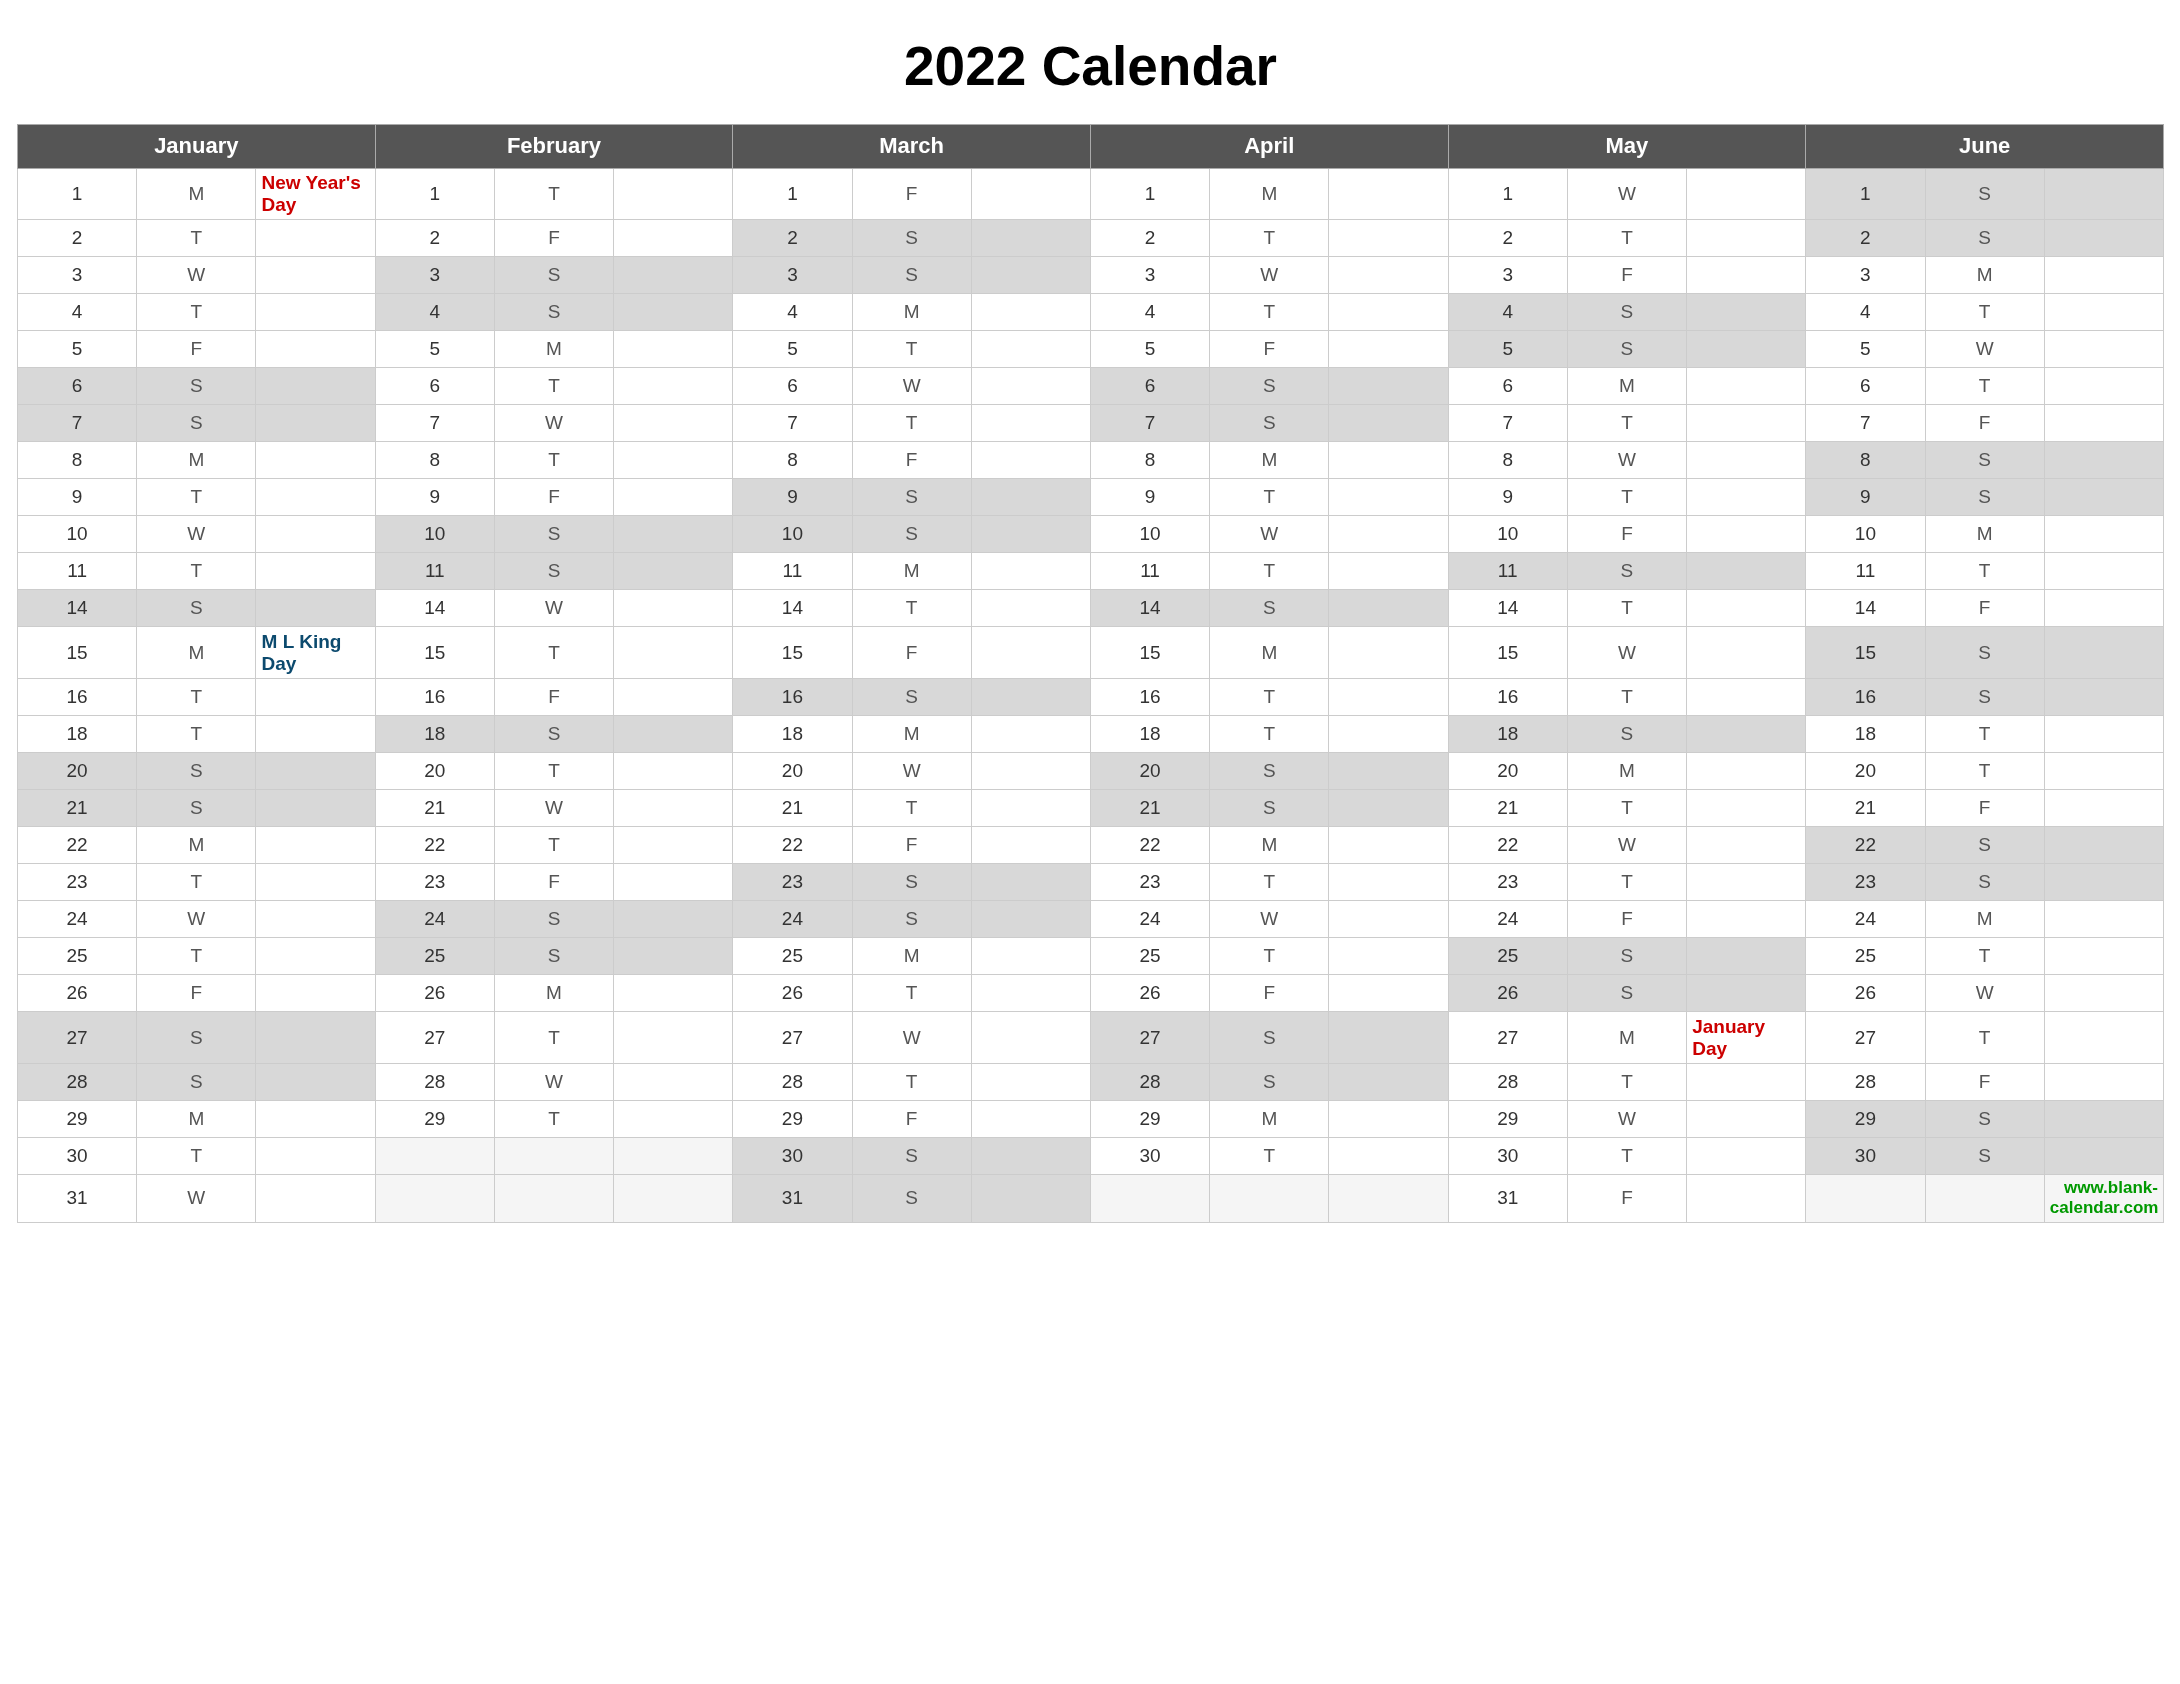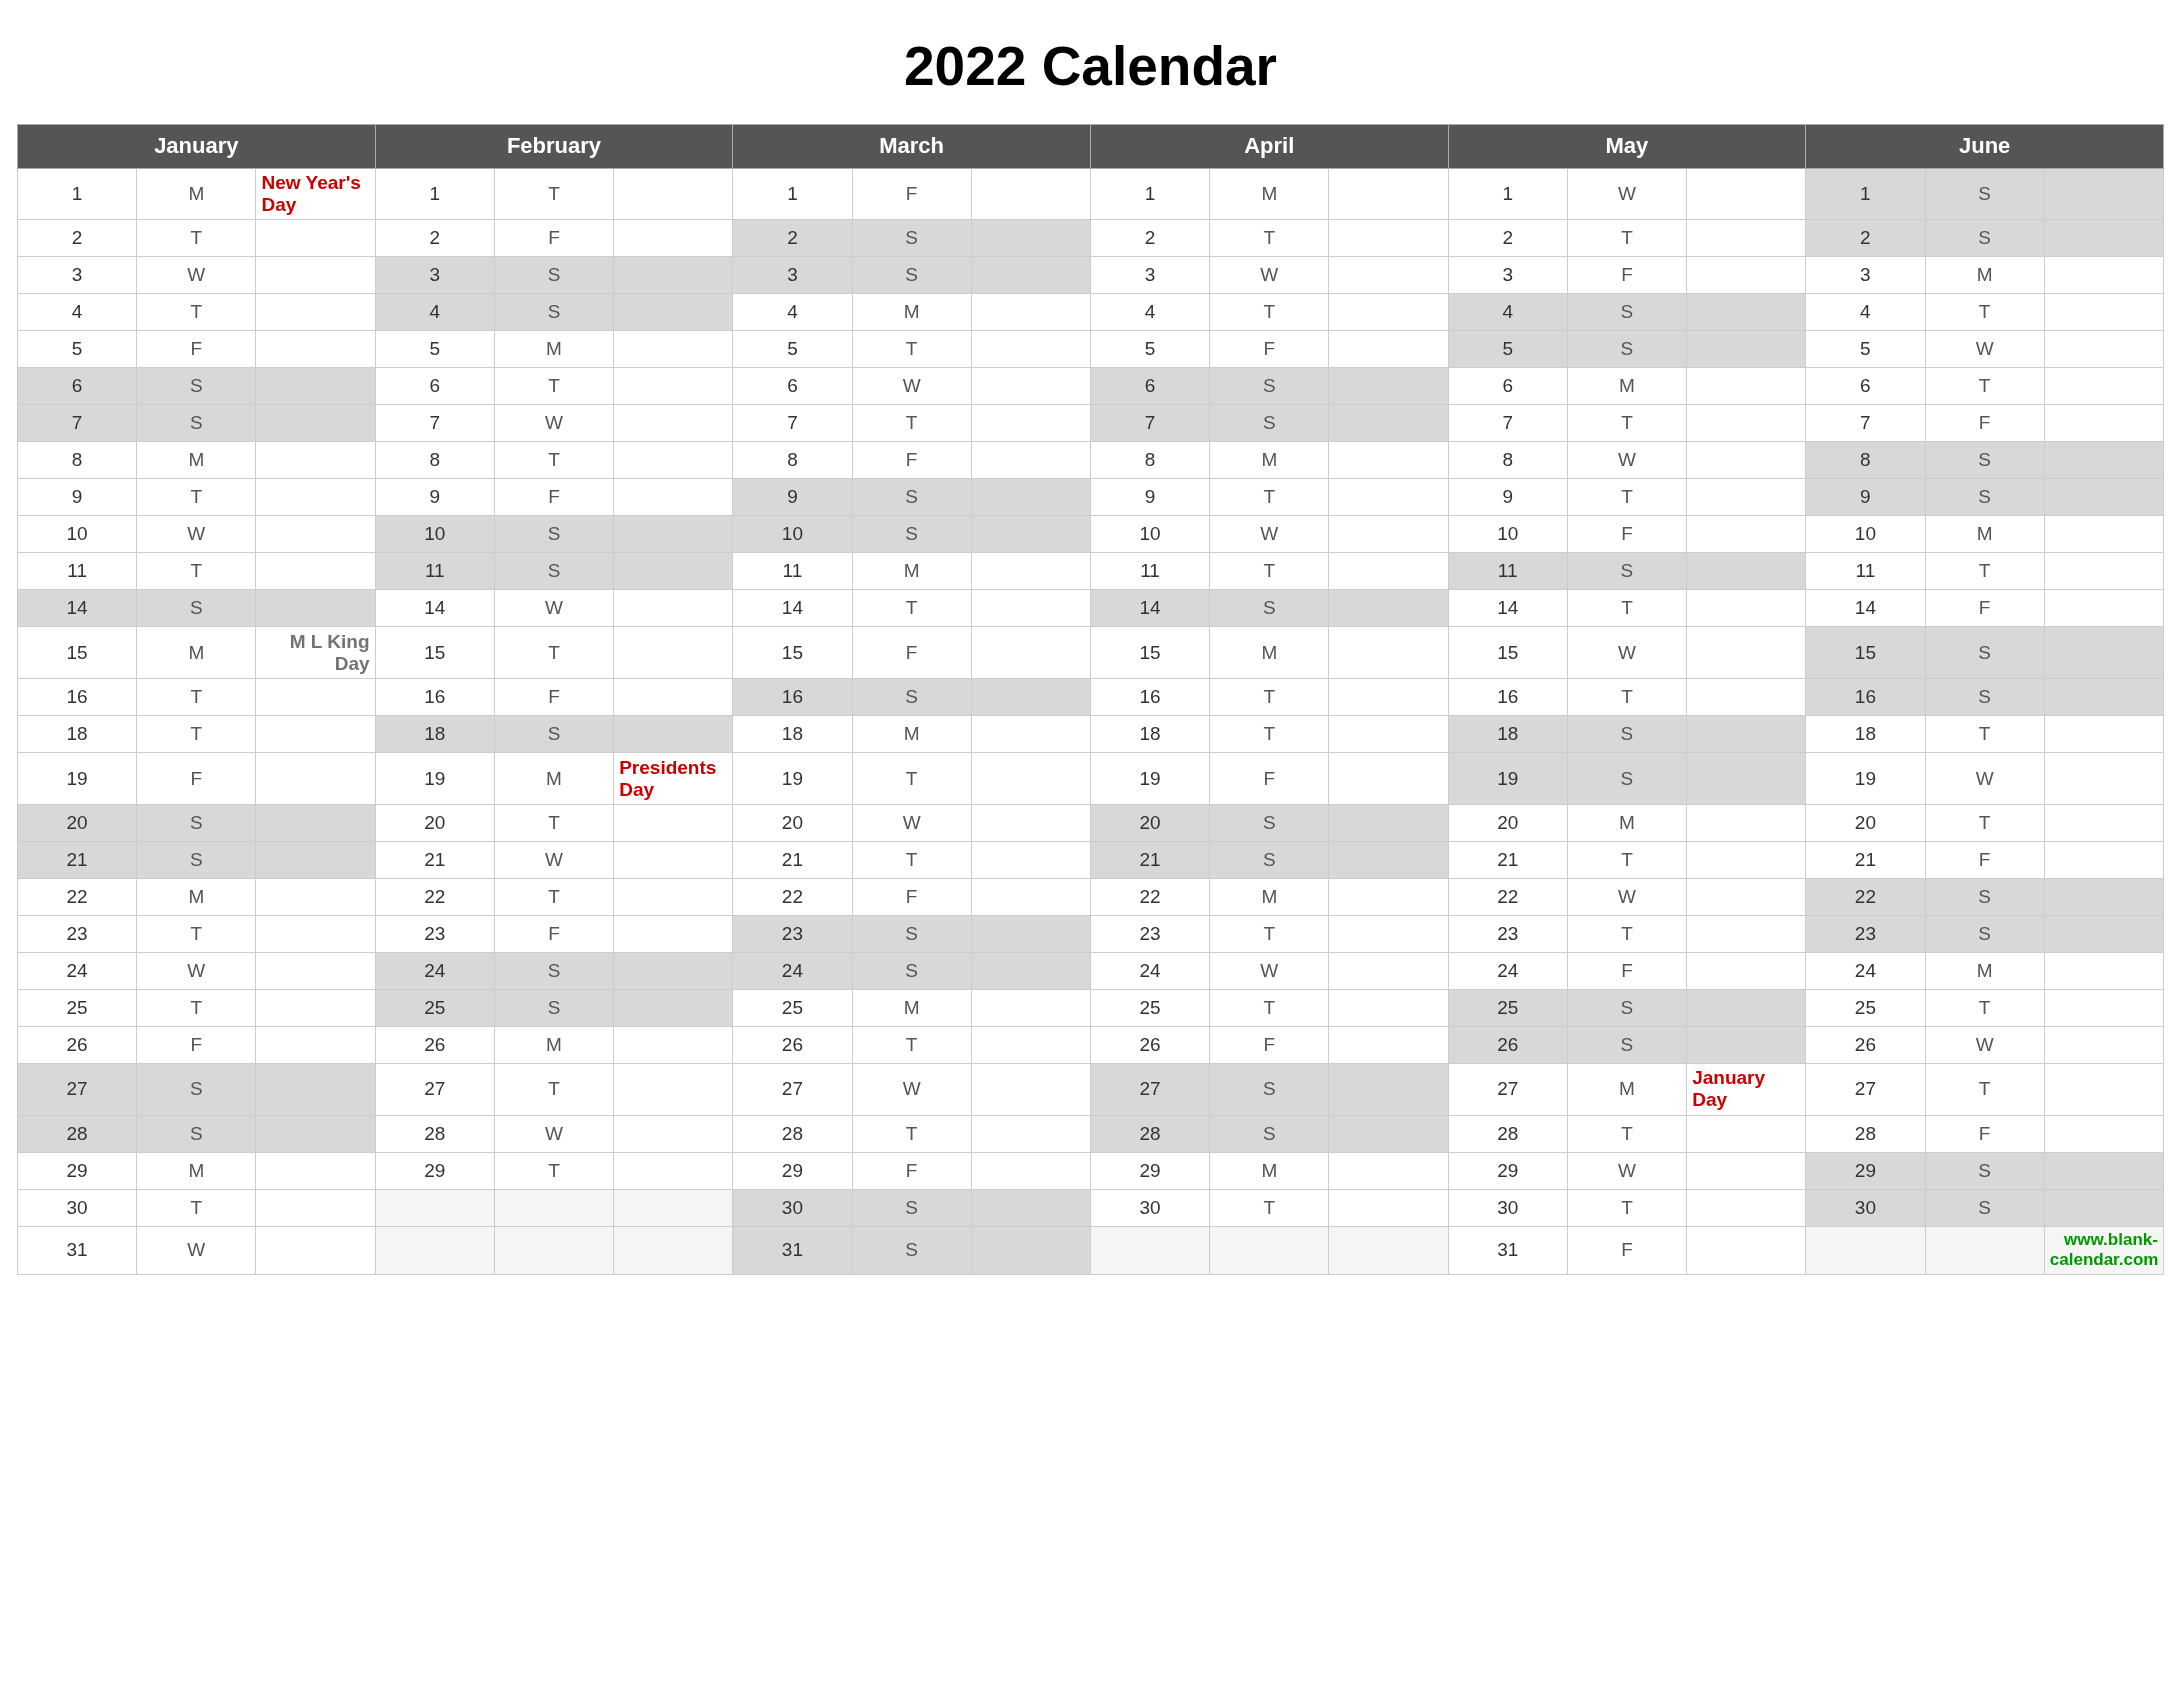--- a/index.html
+++ b/index.html
@@ -294,21 +294,21 @@
           <td style="text-align: center; width: 38px; font-size: 19px; color: rgb(51, 51, 51);">14</td>
           <td style="text-align: center; width: 30px; font-size: 19px; color: rgb(85, 85, 85);">T</td>
           <td style="font-size: 19px; padding-left: 5.1px;"></td>
           <td style="text-align: center; width: 38px; font-size: 19px; color: rgb(51, 51, 51);">14</td>
           <td style="text-align: center; width: 30px; font-size: 19px; color: rgb(85, 85, 85);">F</td>
           <td style="font-size: 19px; padding-left: 5.1px;"></td>
         </tr>
         <tr>
           <td style="text-align: center; width: 38px; font-size: 19px; color: rgb(51, 51, 51);">15</td>
           <td style="text-align: center; width: 30px; font-size: 19px; color: rgb(85, 85, 85);">M</td>
-          <td style="font-size: 19px; padding-left: 5.1px; color: #737373; font-weight: bold; text-align: right;">M L King Day</td>
+          <td style="font-size: 19px; padding-left: 5.1px; color: #0c4a6e; font-weight: bold;">M L King Day</td>
           <td style="text-align: center; width: 38px; font-size: 19px; color: rgb(51, 51, 51);">15</td>
           <td style="text-align: center; width: 30px; font-size: 19px; color: rgb(85, 85, 85);">T</td>
           <td style="font-size: 19px; padding-left: 5.1px;"></td>
           <td style="text-align: center; width: 38px; font-size: 19px; color: rgb(51, 51, 51);">15</td>
           <td style="text-align: center; width: 30px; font-size: 19px; color: rgb(85, 85, 85);">F</td>
           <td style="font-size: 19px; padding-left: 5.1px;"></td>
           <td style="text-align: center; width: 38px; font-size: 19px; color: rgb(51, 51, 51);">15</td>
           <td style="text-align: center; width: 30px; font-size: 19px; color: rgb(85, 85, 85);">M</td>
           <td style="font-size: 19px; padding-left: 5.1px;"></td>
           <td style="text-align: center; width: 38px; font-size: 19px; color: rgb(51, 51, 51);">15</td>
@@ -349,40 +349,20 @@
           <td style="text-align: center; width: 30px; font-size: 19px; color: rgb(85, 85, 85);">M</td>
           <td style="font-size: 19px; padding-left: 5.1px;"></td>
           <td style="text-align: center; width: 38px; font-size: 19px; color: rgb(51, 51, 51);">18</td>
           <td style="text-align: center; width: 30px; font-size: 19px; color: rgb(85, 85, 85);">T</td>
           <td style="font-size: 19px; padding-left: 5.1px;"></td>
           <td style="background-color: rgb(216, 216, 216); text-align: center; width: 38px; font-size: 19px; color: rgb(51, 51, 51);">18</td>
           <td style="background-color: rgb(216, 216, 216); text-align: center; width: 30px; font-size: 19px; color: rgb(85, 85, 85);">S</td>
           <td style="background-color: rgb(216, 216, 216); font-size: 19px; padding-left: 5.1px;"></td>
           <td style="text-align: center; width: 38px; font-size: 19px; color: rgb(51, 51, 51);">18</td>
           <td style="text-align: center; width: 30px; font-size: 19px; color: rgb(85, 85, 85);">T</td>
-          <td style="font-size: 19px; padding-left: 5.1px;"></td>
-        </tr>
-        <tr>
-          <td style="text-align: center; width: 38px; font-size: 19px; color: rgb(51, 51, 51);">19</td>
-          <td style="text-align: center; width: 30px; font-size: 19px; color: rgb(85, 85, 85);">F</td>
-          <td style="font-size: 19px; padding-left: 5.1px;"></td>
-          <td style="text-align: center; width: 38px; font-size: 19px; color: rgb(51, 51, 51);">19</td>
-          <td style="text-align: center; width: 30px; font-size: 19px; color: rgb(85, 85, 85);">M</td>
-          <td style="font-size: 19px; padding-left: 5.1px; color: rgb(204, 0, 0); font-weight: bold;">Presidents Day</td>
-          <td style="text-align: center; width: 38px; font-size: 19px; color: rgb(51, 51, 51);">19</td>
-          <td style="text-align: center; width: 30px; font-size: 19px; color: rgb(85, 85, 85);">T</td>
-          <td style="font-size: 19px; padding-left: 5.1px;"></td>
-          <td style="text-align: center; width: 38px; font-size: 19px; color: rgb(51, 51, 51);">19</td>
-          <td style="text-align: center; width: 30px; font-size: 19px; color: rgb(85, 85, 85);">F</td>
-          <td style="font-size: 19px; padding-left: 5.1px;"></td>
-          <td style="background-color: rgb(216, 216, 216); text-align: center; width: 38px; font-size: 19px; color: rgb(51, 51, 51);">19</td>
-          <td style="background-color: rgb(216, 216, 216); text-align: center; width: 30px; font-size: 19px; color: rgb(85, 85, 85);">S</td>
-          <td style="background-color: rgb(216, 216, 216); font-size: 19px; padding-left: 5.1px;"></td>
-          <td style="text-align: center; width: 38px; font-size: 19px; color: rgb(51, 51, 51);">19</td>
-          <td style="text-align: center; width: 30px; font-size: 19px; color: rgb(85, 85, 85);">W</td>
           <td style="font-size: 19px; padding-left: 5.1px;"></td>
         </tr>
         <tr>
           <td style="background-color: rgb(216, 216, 216); text-align: center; width: 38px; font-size: 19px; color: rgb(51, 51, 51);">20</td>
           <td style="background-color: rgb(216, 216, 216); text-align: center; width: 30px; font-size: 19px; color: rgb(85, 85, 85);">S</td>
           <td style="background-color: rgb(216, 216, 216); font-size: 19px; padding-left: 5.1px;"></td>
           <td style="text-align: center; width: 38px; font-size: 19px; color: rgb(51, 51, 51);">20</td>
           <td style="text-align: center; width: 30px; font-size: 19px; color: rgb(85, 85, 85);">T</td>
           <td style="font-size: 19px; padding-left: 5.1px;"></td>
           <td style="text-align: center; width: 38px; font-size: 19px; color: rgb(51, 51, 51);">20</td>

